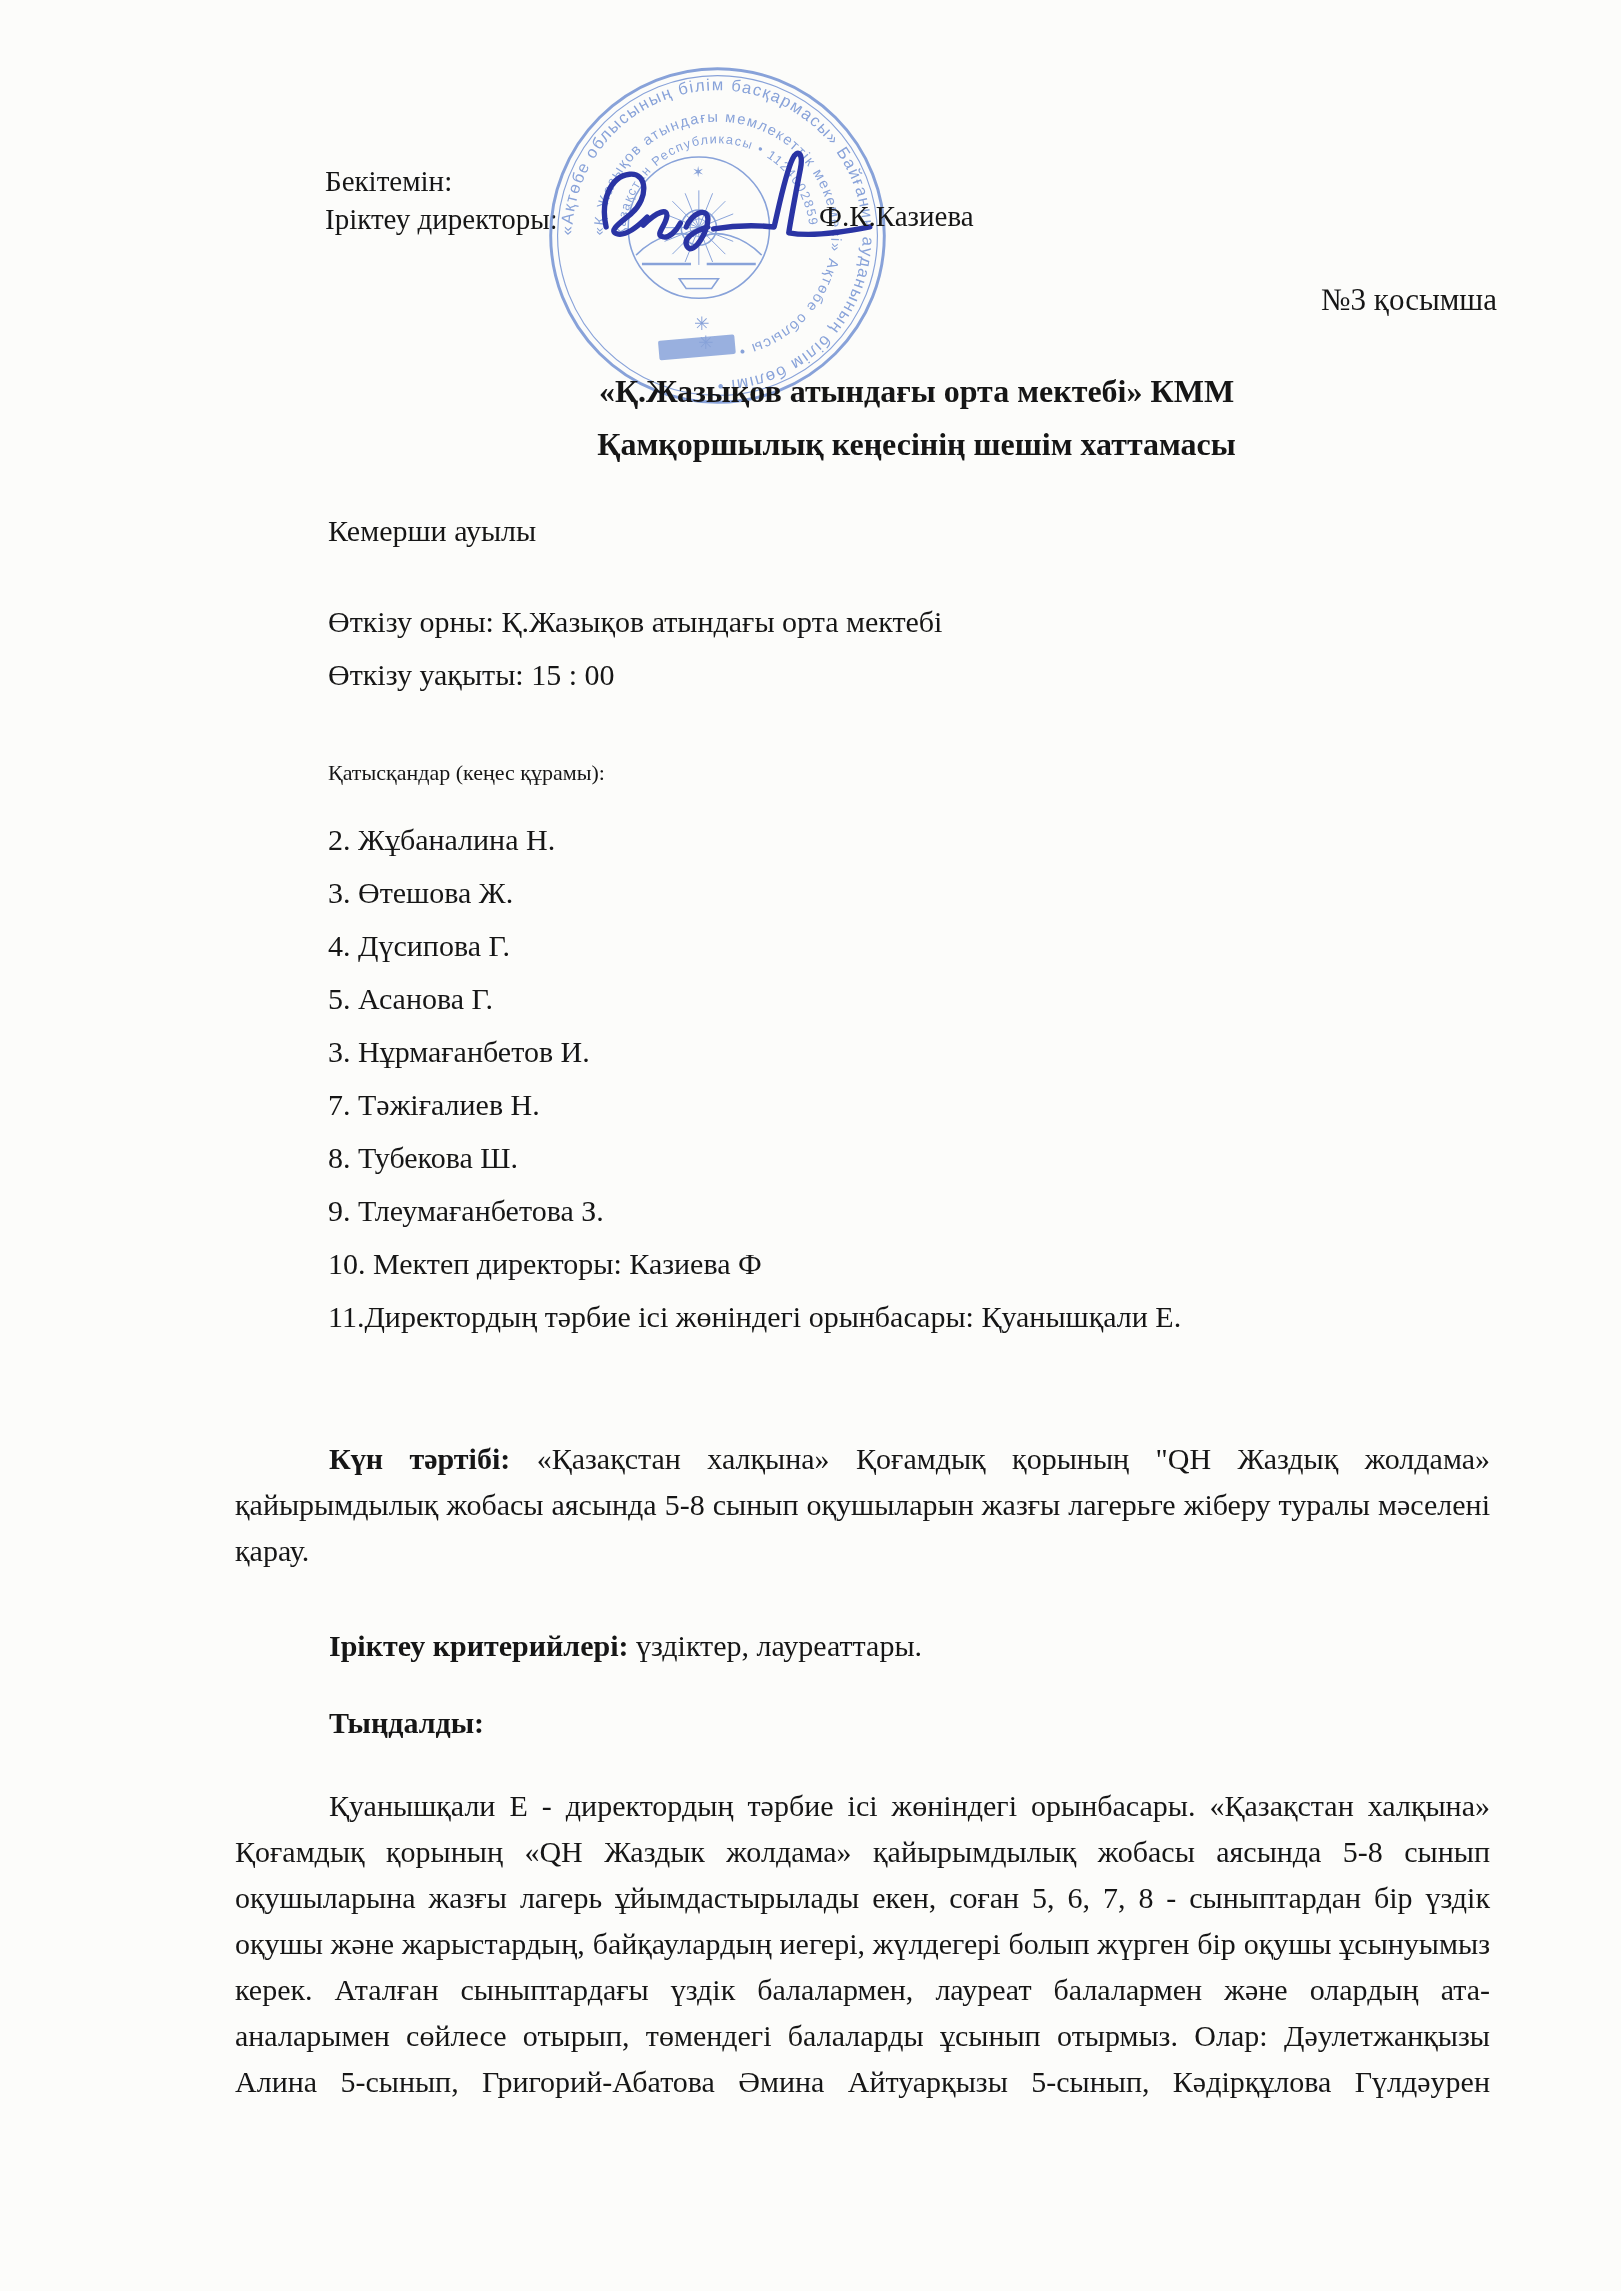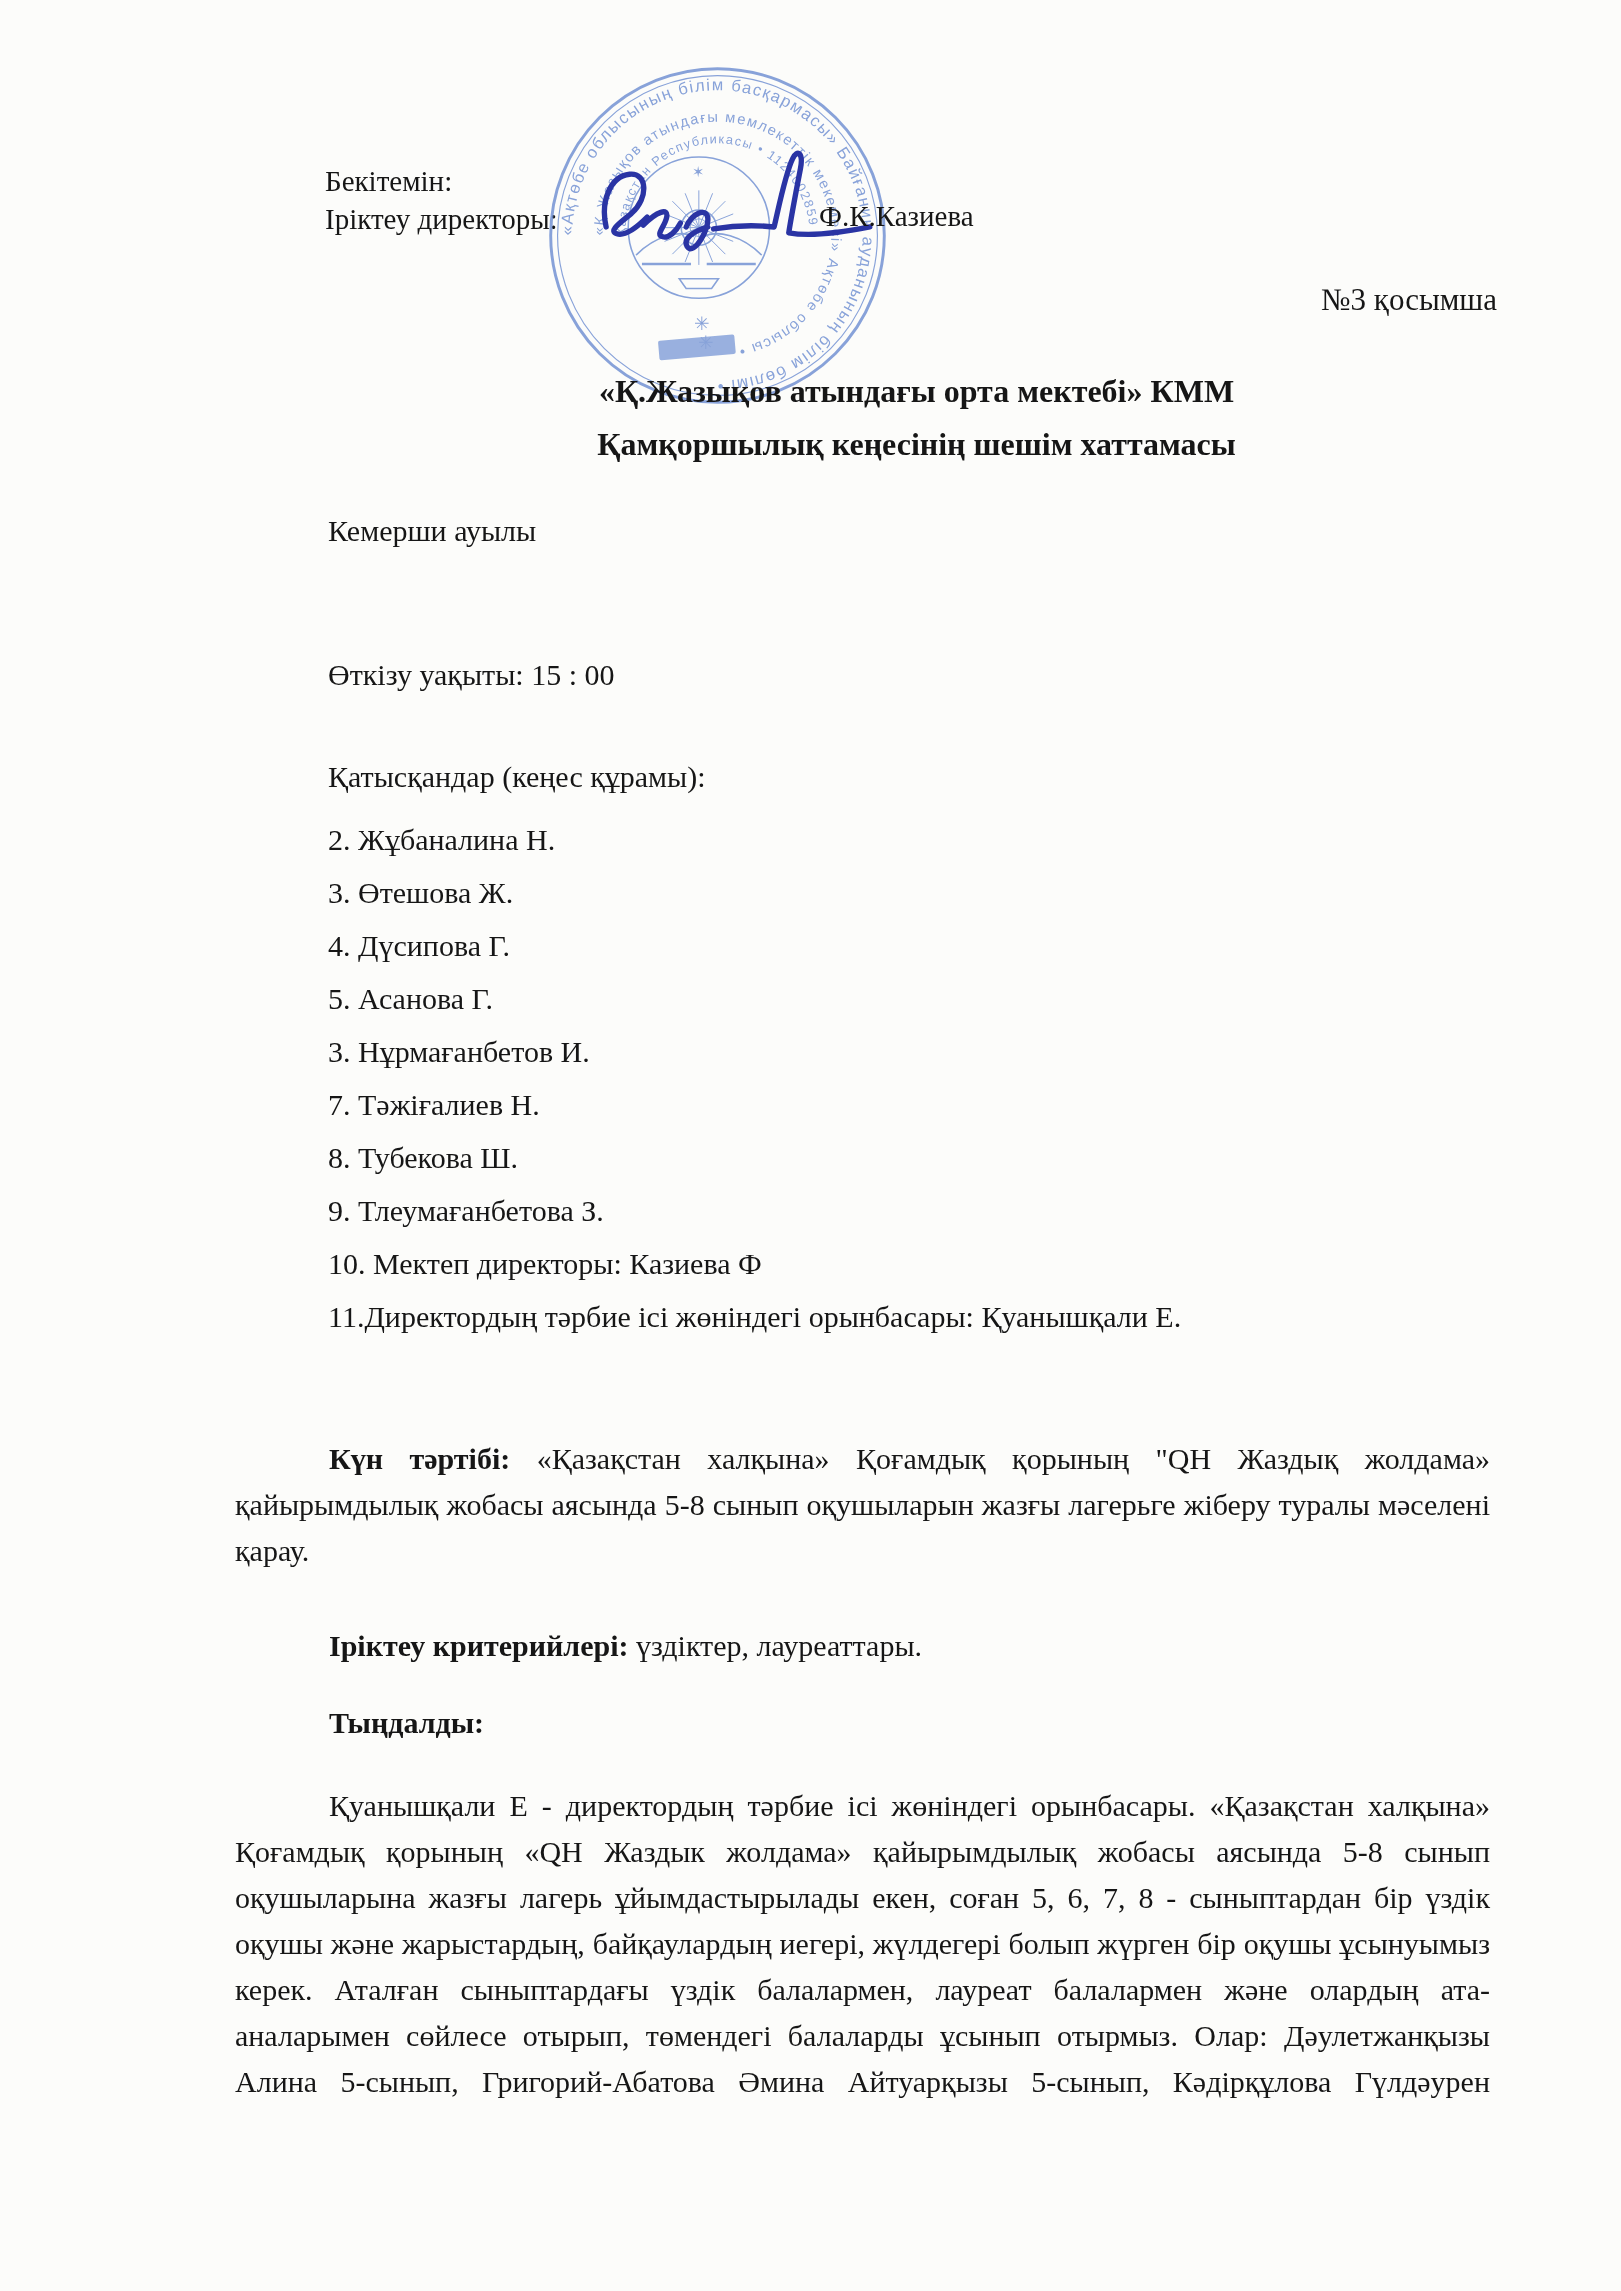--- a/index.html
+++ b/index.html
@@ -25,21 +25,21 @@
   .appendix{right:124px;top:282px;font-size:31px;}
 
   .titleblock{
     left:343px;top:365px;width:1147px;
     text-align:center;font-weight:bold;font-size:32px;line-height:53px;
   }
 
   .line-place{left:328px;top:514px;font-size:30px;}
   .line-venue{left:328px;top:605px;font-size:30px;}
   .line-time{left:328px;top:658px;font-size:30px;}
-  .participants-heading{left:328px;top:760px;font-size:30px;}
+  .participants-heading{left:328px;top:760px;font-size:22px;}
   .participants{left:328px;top:813px;font-size:30px;line-height:53px;}
 
   .para{
     left:235px;width:1255px;
     font-size:30px;line-height:46px;
     text-align:justify;text-indent:94px;
   }
   .agenda-para{top:1406px;}
   .criteria-para{top:1601px;margin-top:22px;}
   .heard-label{left:329px;top:1706px;font-size:30px;font-weight:bold;}
@@ -121,20 +121,21 @@
   <div class="abs director-name">Ф.К.Казиева</div>
 
   <div class="abs appendix">№3 қосымша</div>
 
   <div class="abs titleblock">
     <div>«Қ.Жазықов атындағы орта мектебі» КММ</div>
     <div>Қамқоршылық кеңесінің шешім хаттамасы</div>
   </div>
 
   <div class="abs line-place">Кемерши ауылы</div>
+  <div class="abs line-venue">Өткізу орны: Қ.Жазықов атындағы орта мектебі</div>
   <div class="abs line-time">Өткізу уақыты: 15 : 00</div>
 
   <div class="abs participants-heading">Қатысқандар (кеңес құрамы):</div>
 
   <div class="abs participants">
     <div>2. Жұбаналина Н.</div>
     <div>3. Өтешова Ж.</div>
     <div>4. Дүсипова Г.</div>
     <div>5. Асанова Г.</div>
     <div>3. Нұрмағанбетов И.</div>

